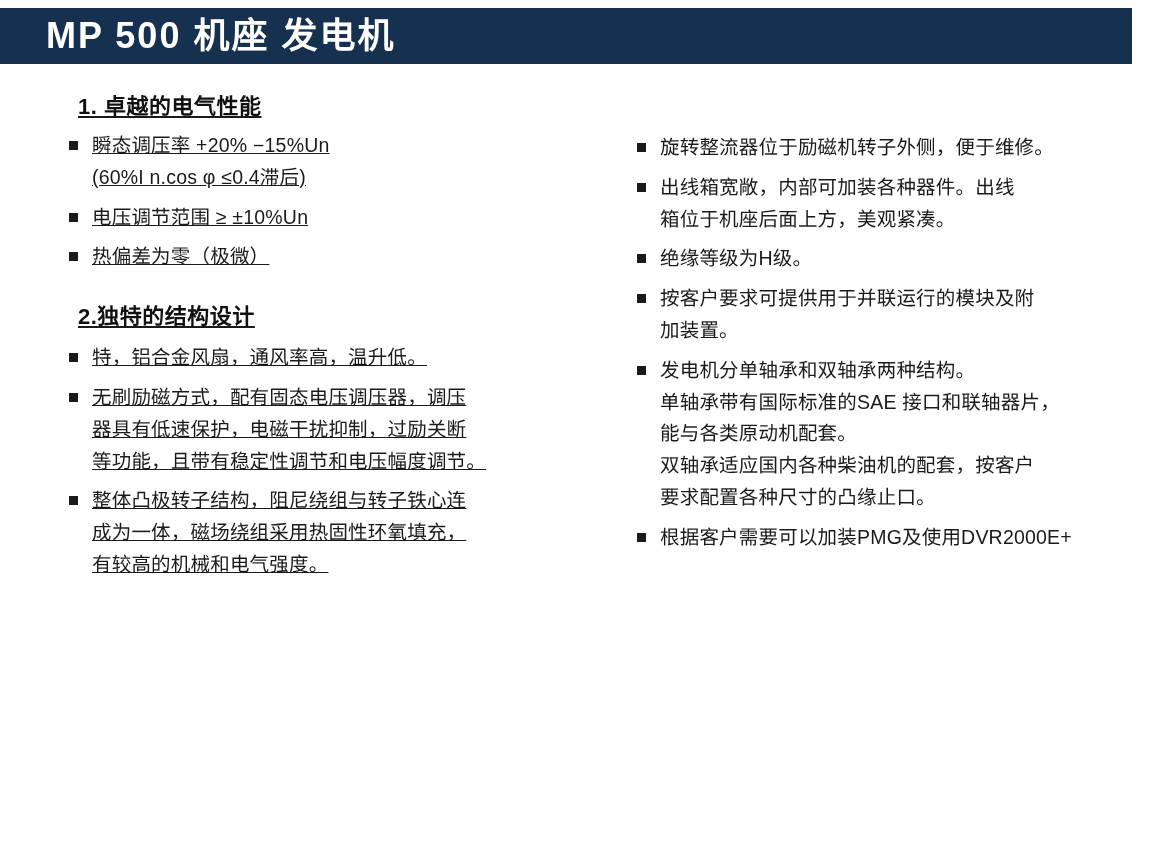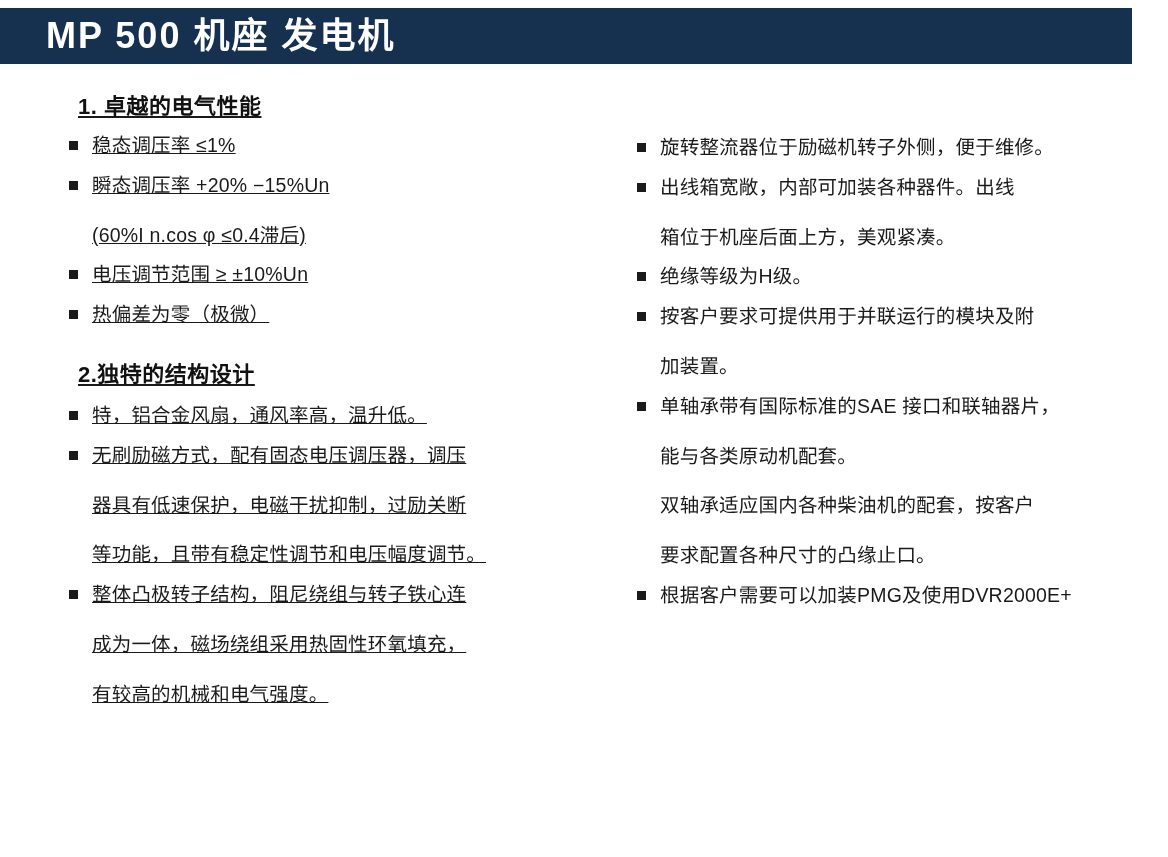--- a/index.html
+++ b/index.html
@@ -104,45 +104,41 @@
     left: 1px;
     top: 11px;
     width: 9px;
     height: 9px;
     background: #1a1a1a;
   }
   .li-line {
     display: block;
   }
   .li-line + .li-line {
-    margin-top: 19px;
+    margin-top: 1px;
   }
 </style>
 </head>
 <body>
 
 <div class="page">
 
   <div class="title-bar">
     <div class="bar-accent"></div>
     <div class="title-text">MP 500 机座 发电机</div>
   </div>
 
   <div class="columns">
 
     <div class="col col-left">
 
       <div class="section-heading">1. 卓越的电气性能</div>
       <ul class="bullets">
         <li>
           <span class="bullet-square"></span>
-          <span class="li-line">稳态调压率 ≤1%</span>
-        </li>
-        <li>
-          <span class="bullet-square"></span>
           <span class="li-line">瞬态调压率 +20% −15%Un</span>
           <span class="li-line">(60%I n.cos φ ≤0.4滞后)</span>
         </li>
         <li>
           <span class="bullet-square"></span>
           <span class="li-line">电压调节范围 ≥ ±10%Un</span>
         </li>
         <li>
           <span class="bullet-square"></span>
           <span class="li-line">热偏差为零（极微）</span>
@@ -186,20 +182,21 @@
           <span class="bullet-square"></span>
           <span class="li-line">绝缘等级为H级。</span>
         </li>
         <li>
           <span class="bullet-square"></span>
           <span class="li-line">按客户要求可提供用于并联运行的模块及附</span>
           <span class="li-line">加装置。</span>
         </li>
         <li>
           <span class="bullet-square"></span>
+          <span class="li-line">发电机分单轴承和双轴承两种结构。</span>
           <span class="li-line">单轴承带有国际标准的SAE 接口和联轴器片，</span>
           <span class="li-line">能与各类原动机配套。</span>
           <span class="li-line">双轴承适应国内各种柴油机的配套，按客户</span>
           <span class="li-line">要求配置各种尺寸的凸缘止口。</span>
         </li>
         <li>
           <span class="bullet-square"></span>
           <span class="li-line">根据客户需要可以加装PMG及使用DVR2000E+</span>
         </li>
       </ul>

